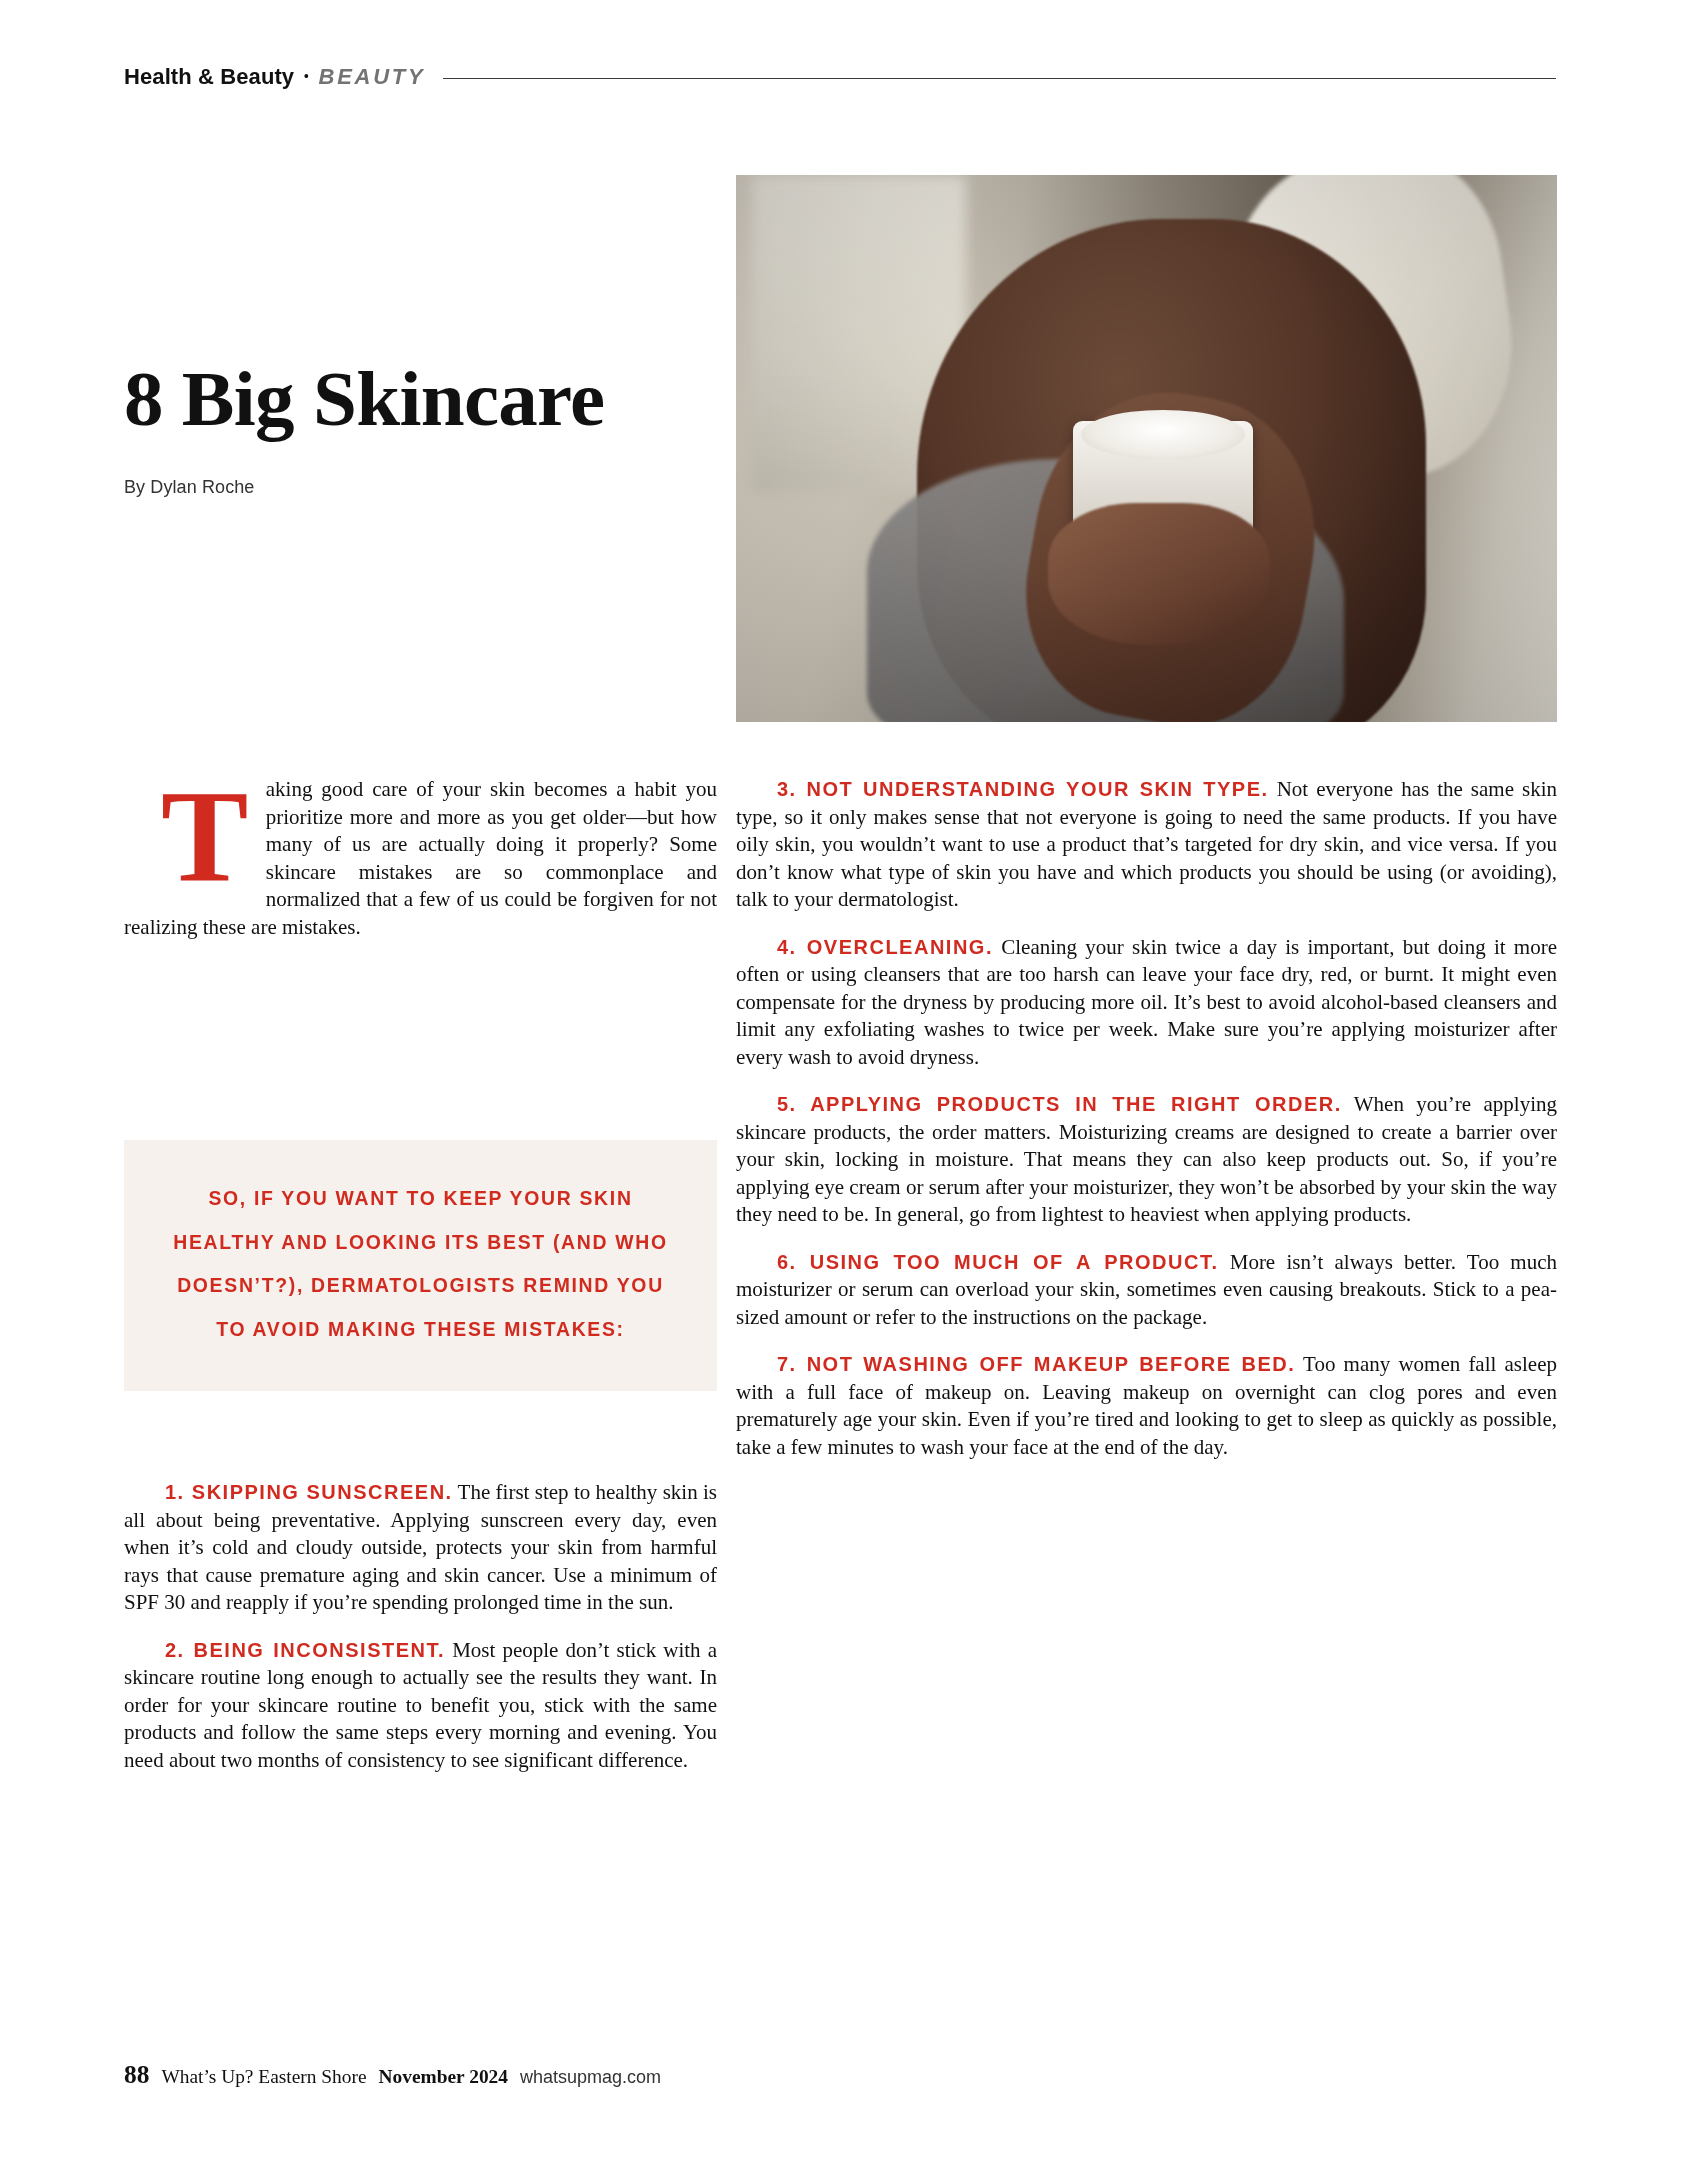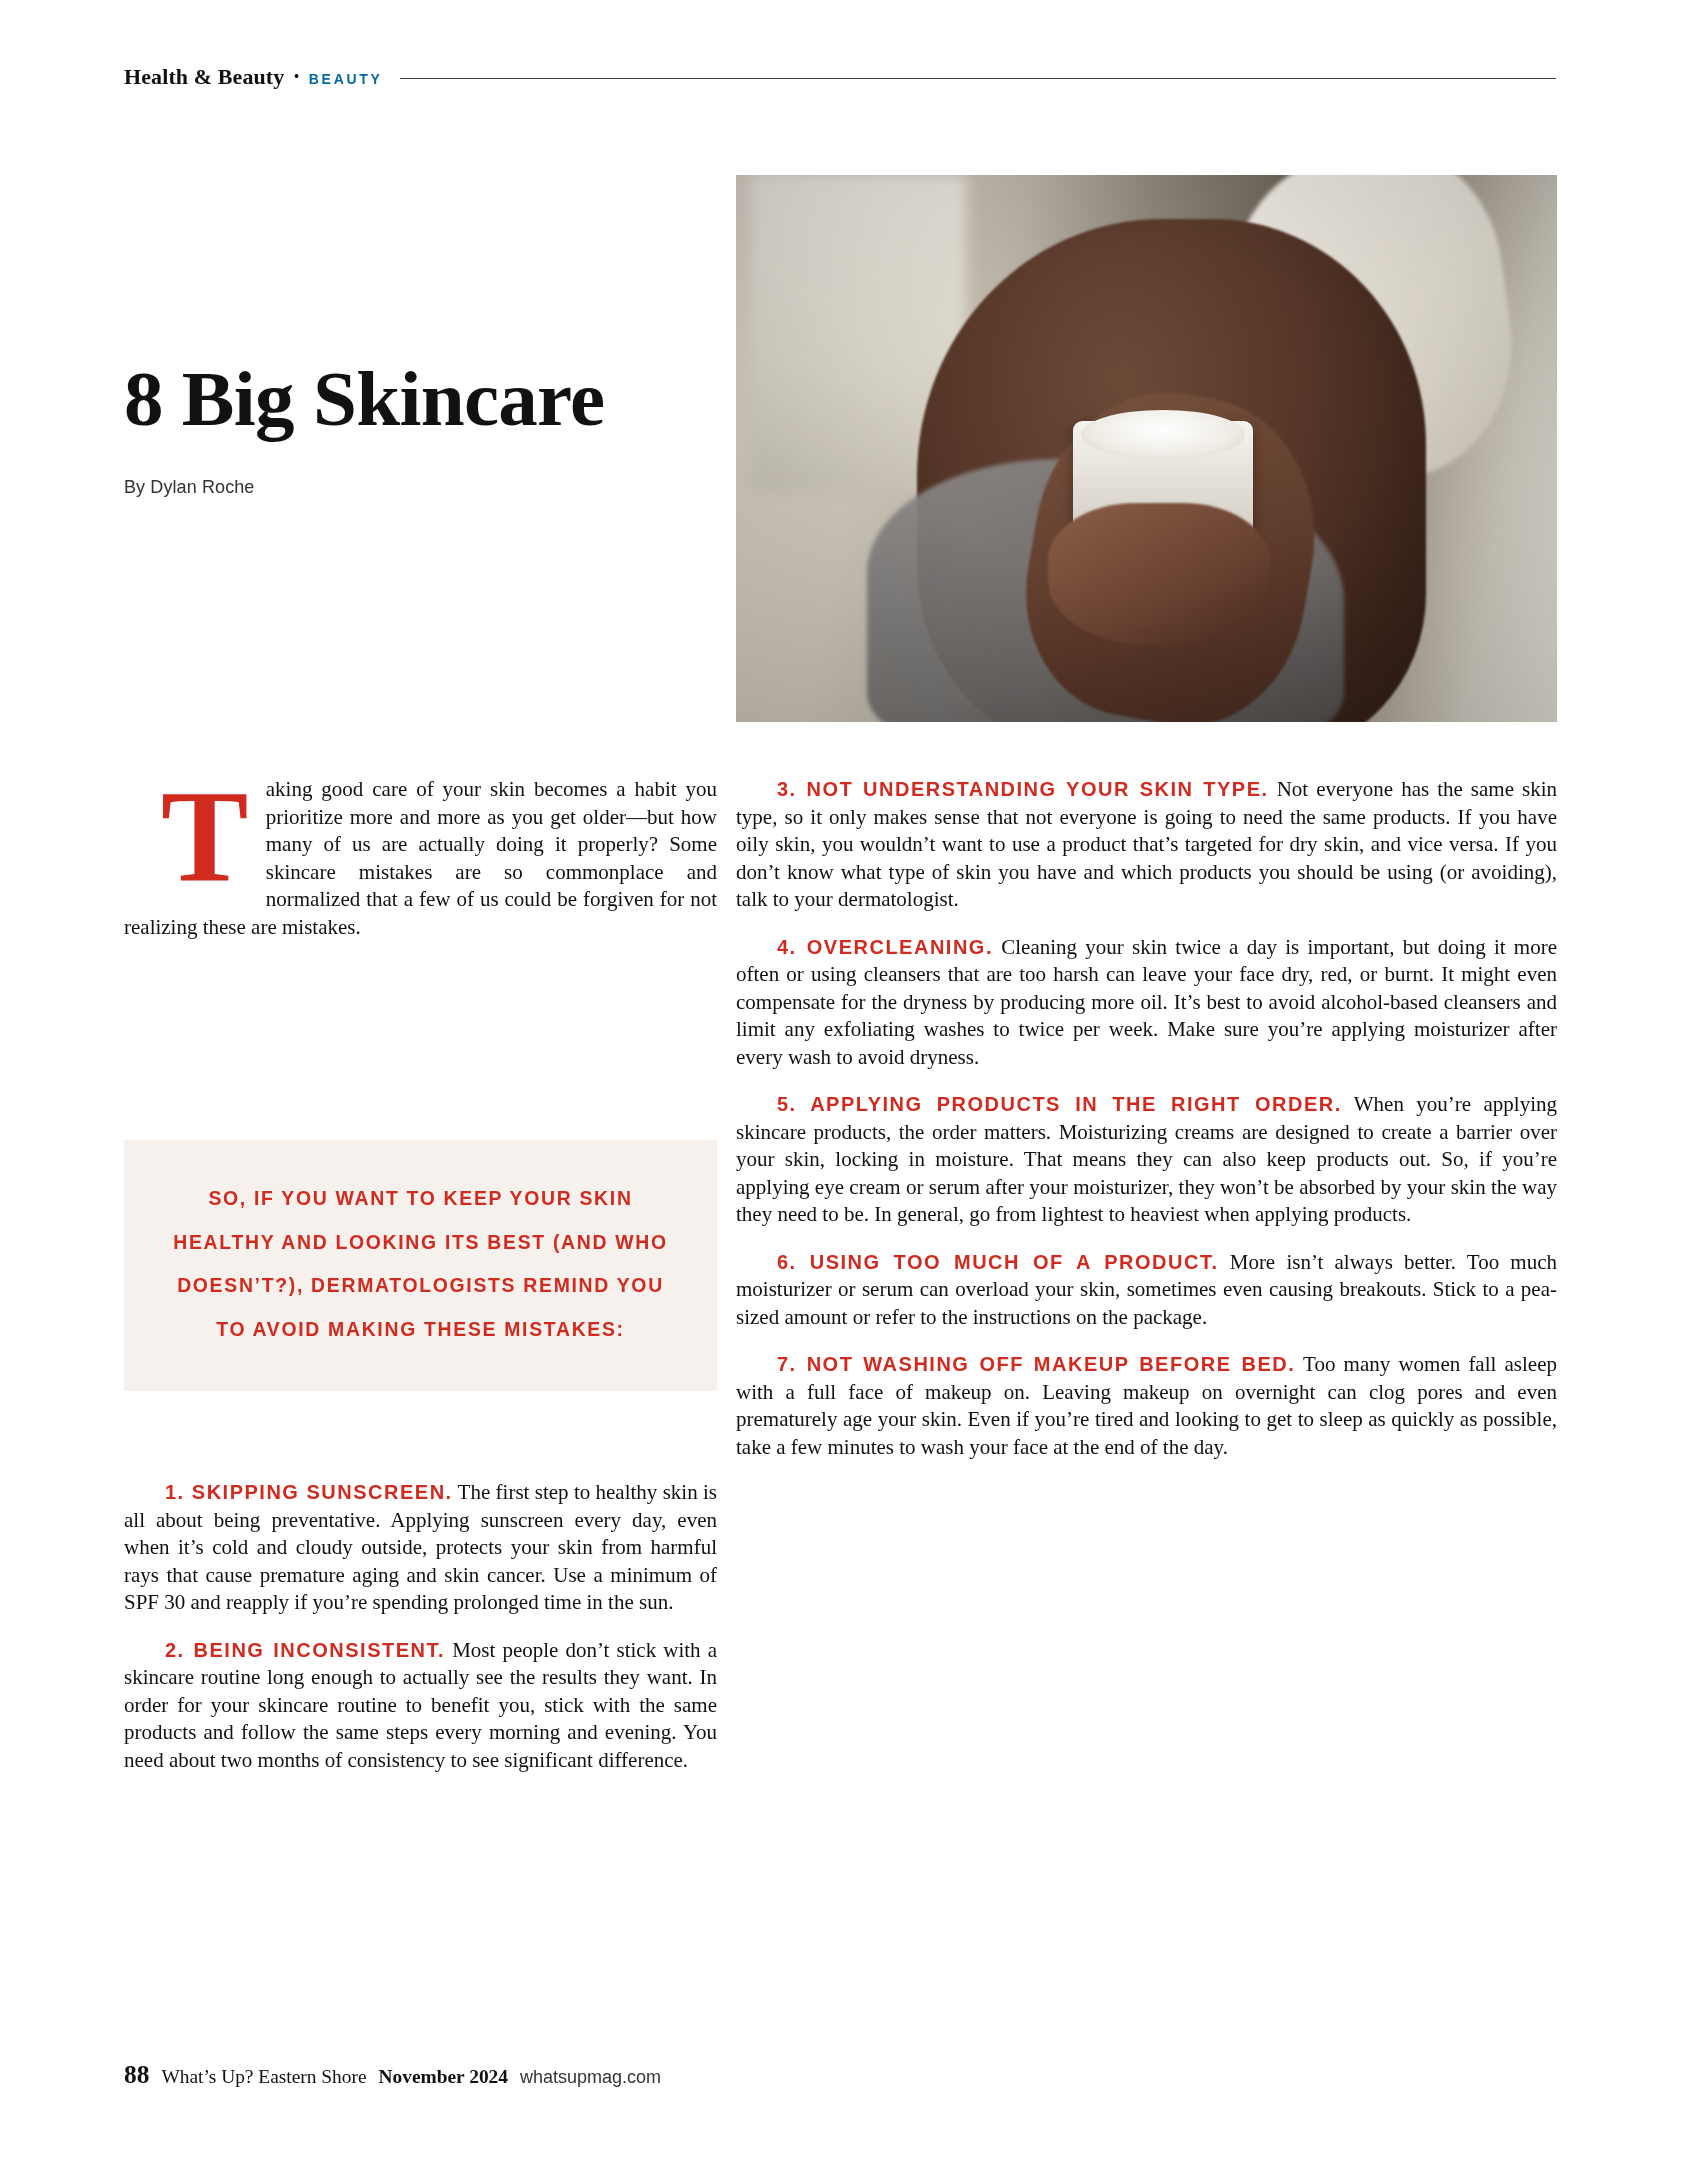--- a/index.html
+++ b/index.html
@@ -26,38 +26,39 @@
     align-items: center;
     gap: 17.4px;
   }
   .header-kicker {
     white-space: nowrap;
     display: flex;
     align-items: baseline;
     gap: 9.4px;
   }
   .header-kicker .hb {
-    font-family: Liberation Serif, serif;
+    font-family: Liberation Sans, sans-serif;
     font-weight: bold;
     font-size: 22px;
     letter-spacing: 0.1px;
     color: #111;
   }
   .header-kicker .dot {
     font-size: 16px;
     color: #111;
     position: relative;
     top: -2px;
   }
   .header-kicker .sect {
     font-family: "Liberation Sans", sans-serif;
     font-weight: bold;
-    font-size: 14px;
+    font-size: 22px;
     letter-spacing: 2.7px;
-    color: #0369a1;
+    color: #737373;
+    font-style: italic;
   }
   .header-rule {
     flex: 1;
     height: 1.3px;
     background: #3b3b3b;
     position: relative;
     top: 1.3px;
   }
 
   

